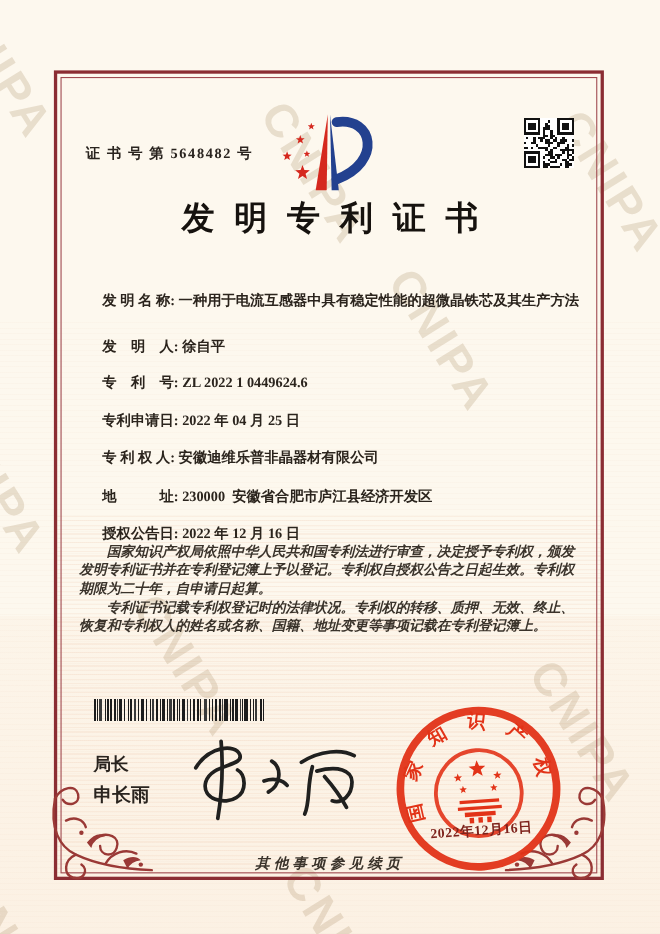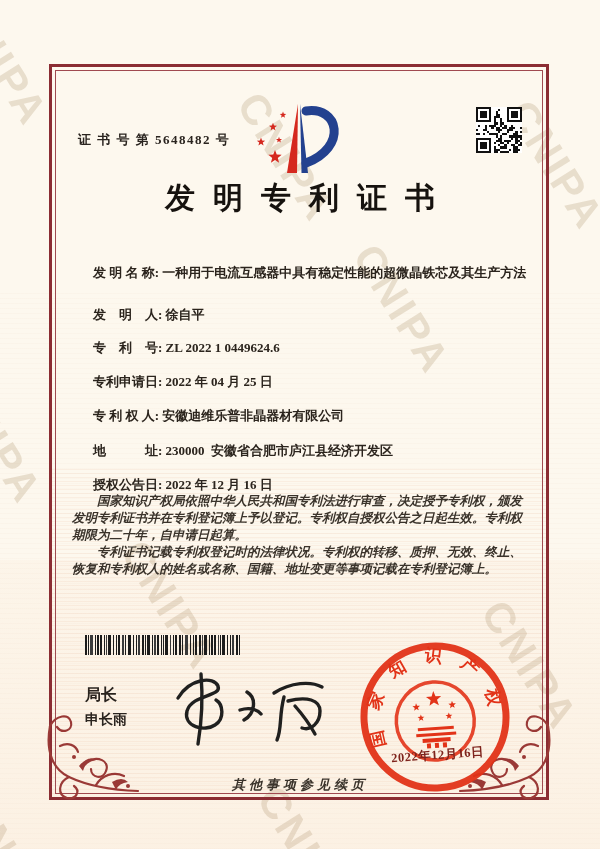--- a/index.html
+++ b/index.html
@@ -42,21 +42,21 @@
 
   .paras{position:absolute;left:72px;top:493px;width:462px;font-size:12.5px;
     line-height:17px;font-style:italic;font-weight:600;color:#3a332b;}
   .paras p{margin:0;text-indent:2em;}
 
   .barcode{position:absolute;left:84px;top:635px;}
 
   .signer-title{position:absolute;left:85px;top:685px;font-family:Liberation Serif, serif;
     font-size:16px;font-weight:bold;color:#2a241f;}
   .signer-name{position:absolute;left:85px;top:711px;font-family:"Liberation Sans","DejaVu Sans",sans-serif;
-    font-size:14px;font-weight:bold;color:#2a241f;}
+    font-size:17px;font-weight:bold;color:#2a241f;}
   .signature{position:absolute;left:160px;top:666px;}
 
   .flourish{position:absolute;}
   .flourish.left{left:24px;top:698px;}
   .flourish.right{left:449px;top:698px;transform:scaleX(-1);}
 
   .seal{position:absolute;left:357px;top:639px;transform:rotate(-4deg);}
 
   .page-info{position:absolute;left:50px;top:773px;width:500px;text-align:center;
     font-size:11.5px;font-weight:600;letter-spacing:1px;color:#2b241d;white-space:pre;}

